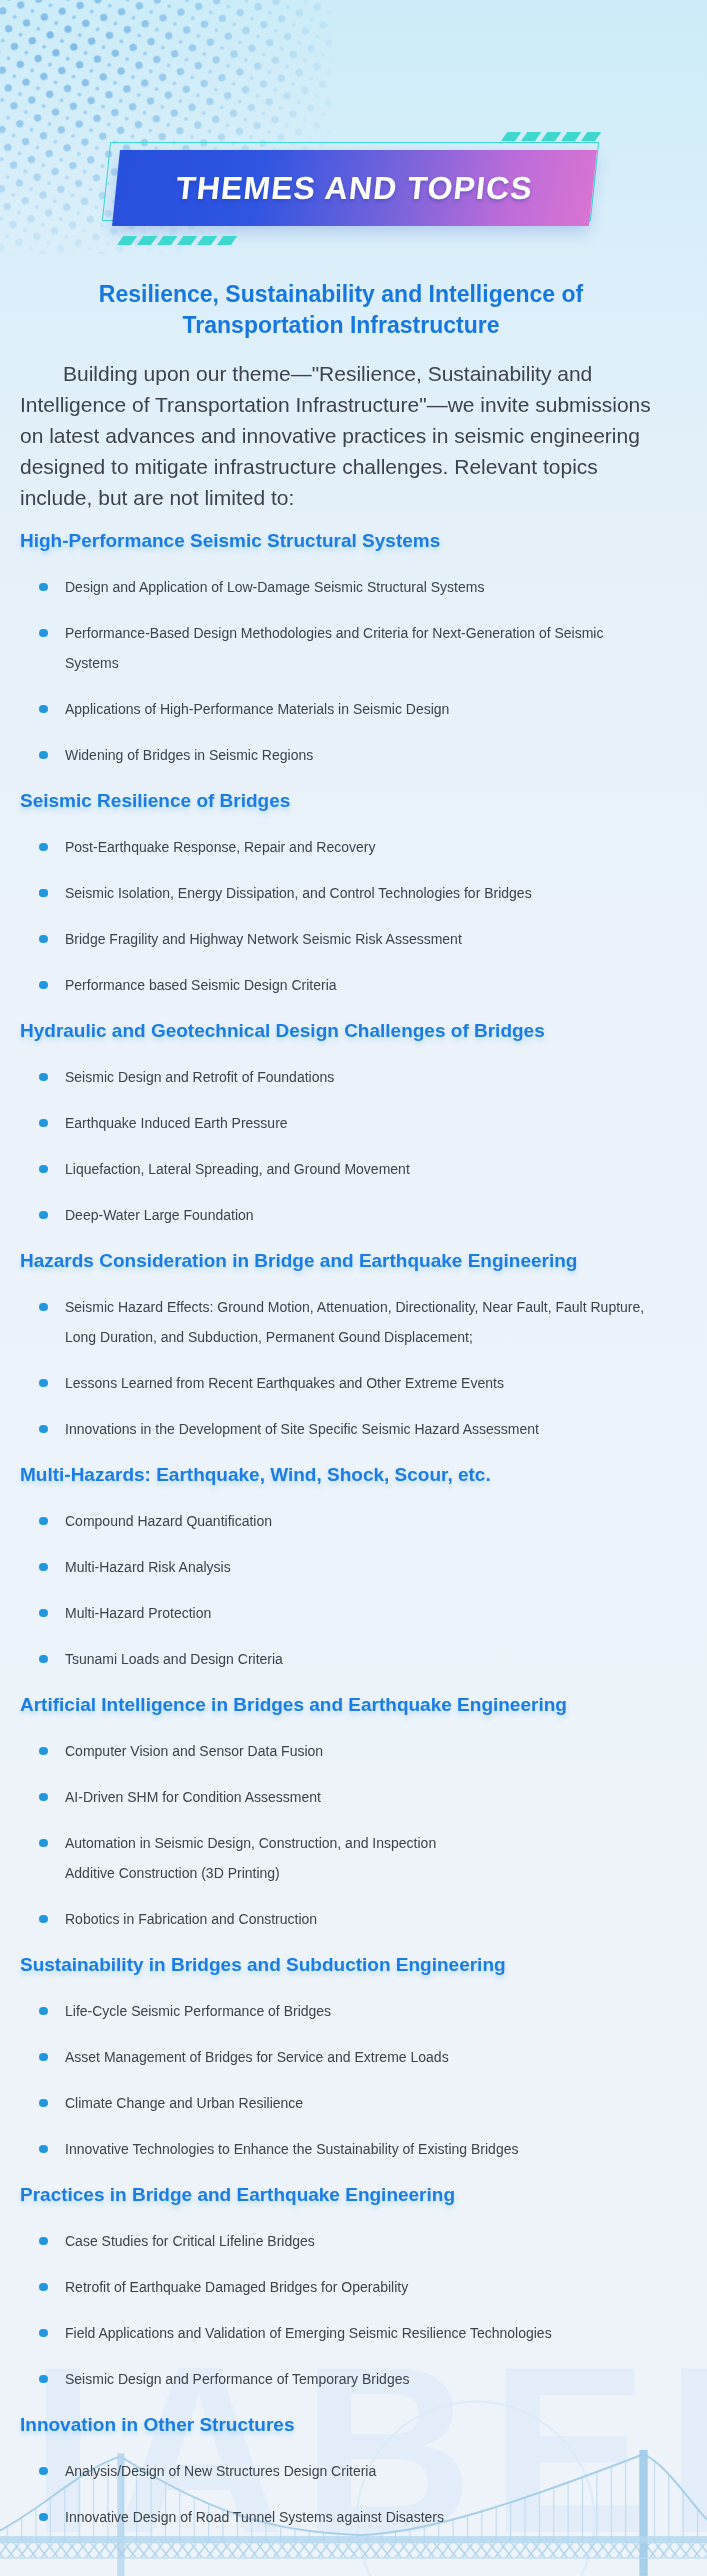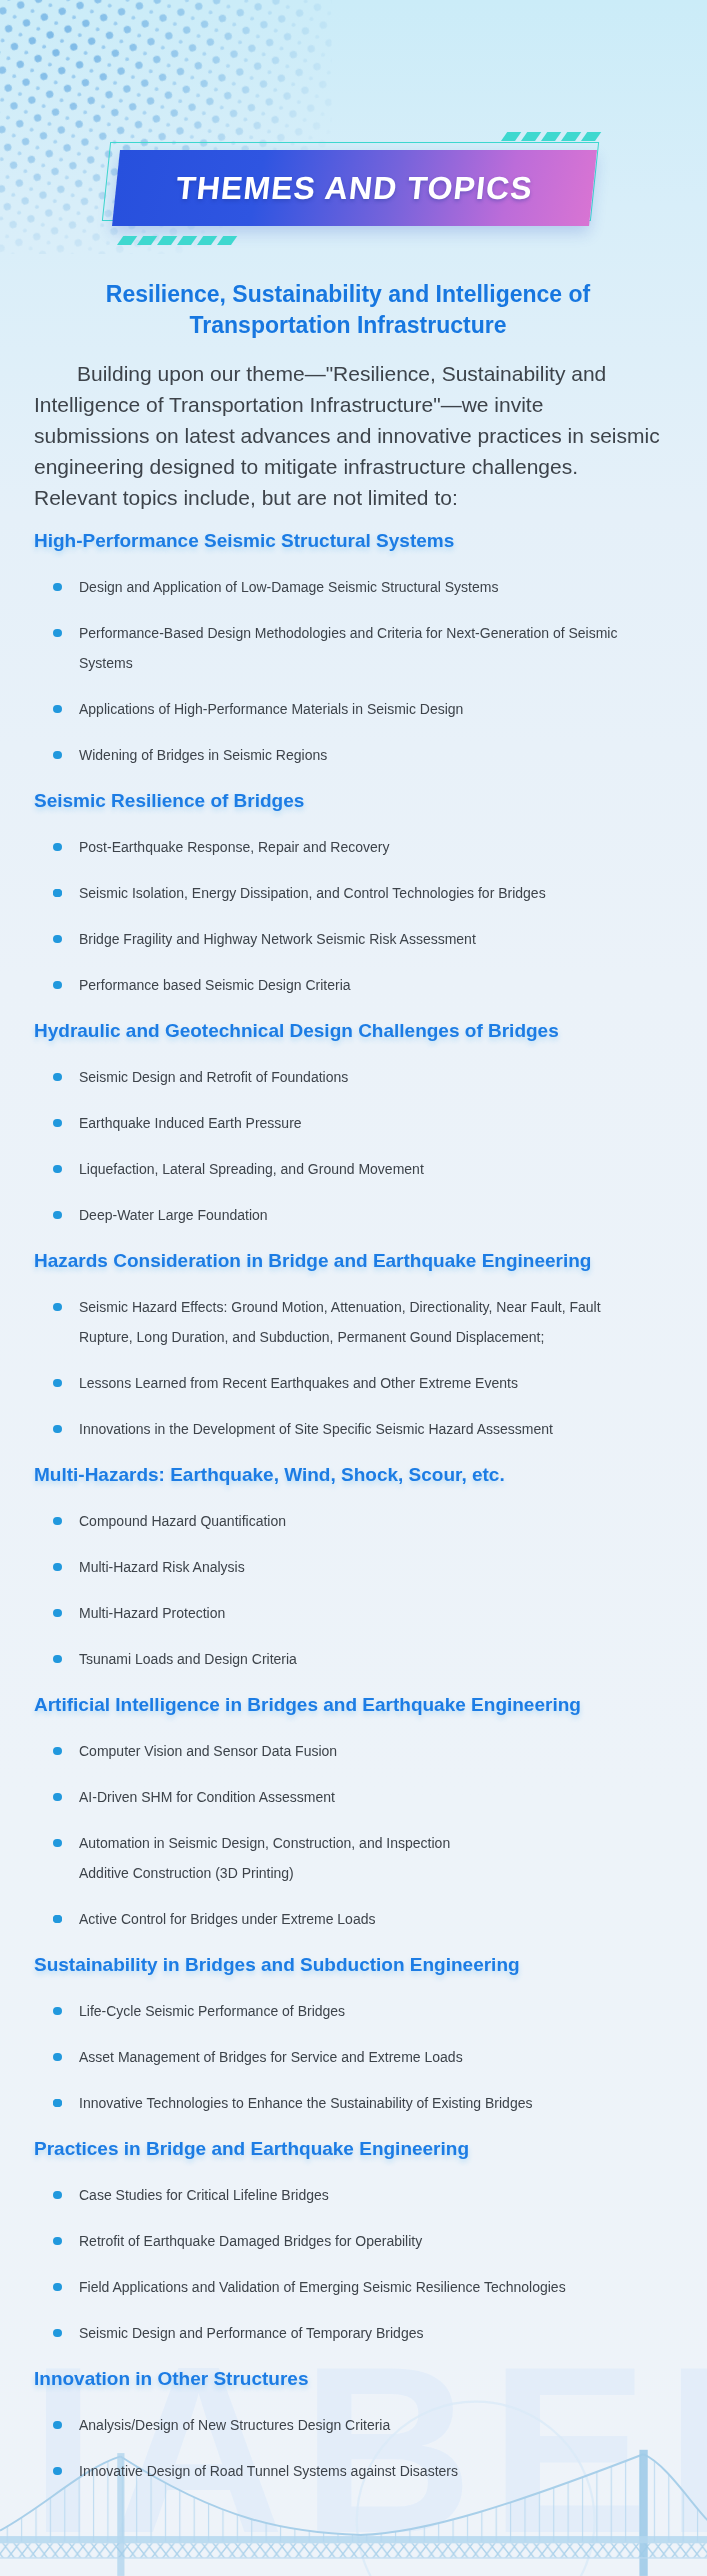--- a/index.html
+++ b/index.html
@@ -55,21 +55,21 @@
   }
   .hatch{position:absolute;display:flex;gap:6px;z-index:3;}
   .hatch span{width:14px;height:9.4px;background:#3ed8cf;transform:skewX(-35deg);}
   .hatch-tr{right:-5.5px;top:-17.7px;}
   .hatch-bl{left:4.4px;bottom:-19px;}
 
   
   .content{
     position:relative;
     z-index:2;
-    padding:53px 46px 0 34px;
+    padding:53px 46px 0 20px;
     color:#3d434a;
   }
   .intro-title{
     margin:0 auto 16.6px;
     max-width:586px;
     text-align:center;
     font-size:23px;
     line-height:31px;
     font-weight:bold;
     color:#1777e0;
@@ -234,31 +234,30 @@
           </ul>
   </section>
 
   <section class="topic-section">
     <h3 class="sec-heading">Artificial Intelligence in Bridges and Earthquake Engineering</h3>
     <ul class="sec-list">
             <li class="topic-item"><span class="dot"></span><span class="li-text">Computer Vision and Sensor Data Fusion</span></li>
             <li class="topic-item"><span class="dot"></span><span class="li-text">AI-Driven SHM for Condition Assessment</span></li>
             <li class="topic-item"><span class="dot"></span><span class="li-text">Automation in Seismic Design, Construction, and Inspection
 Additive Construction (3D Printing)</span></li>
-            <li class="topic-item"><span class="dot"></span></li>
-            <li class="topic-item"><span class="dot"></span><span class="li-text">Active Control for Bridges under Extreme Loads</span></li>
+            <li class="topic-item"><span class="dot"></span><span class="li-text">Robotics in Fabrication and Construction</span></li>
           </ul>
   </section>
 
   <section class="topic-section">
     <h3 class="sec-heading">Sustainability in Bridges and Subduction Engineering</h3>
     <ul class="sec-list">
             <li class="topic-item"><span class="dot"></span><span class="li-text">Life-Cycle Seismic Performance of Bridges</span></li>
             <li class="topic-item"><span class="dot"></span><span class="li-text">Asset Management of Bridges for Service and Extreme Loads</span></li>
-            <li class="topic-item"><span class="dot"></span></li>
+            <li class="topic-item"><span class="dot"></span><span class="li-text">Climate Change and Urban Resilience</span></li>
             <li class="topic-item"><span class="dot"></span><span class="li-text">Innovative Technologies to Enhance the Sustainability of Existing Bridges</span></li>
           </ul>
   </section>
 
   <section class="topic-section">
     <h3 class="sec-heading">Practices in Bridge and Earthquake Engineering</h3>
     <ul class="sec-list">
             <li class="topic-item"><span class="dot"></span><span class="li-text">Case Studies for Critical Lifeline Bridges</span></li>
             <li class="topic-item"><span class="dot"></span><span class="li-text">Retrofit of Earthquake Damaged Bridges for Operability</span></li>
             <li class="topic-item"><span class="dot"></span><span class="li-text">Field Applications and Validation of Emerging Seismic Resilience Technologies</span></li>

